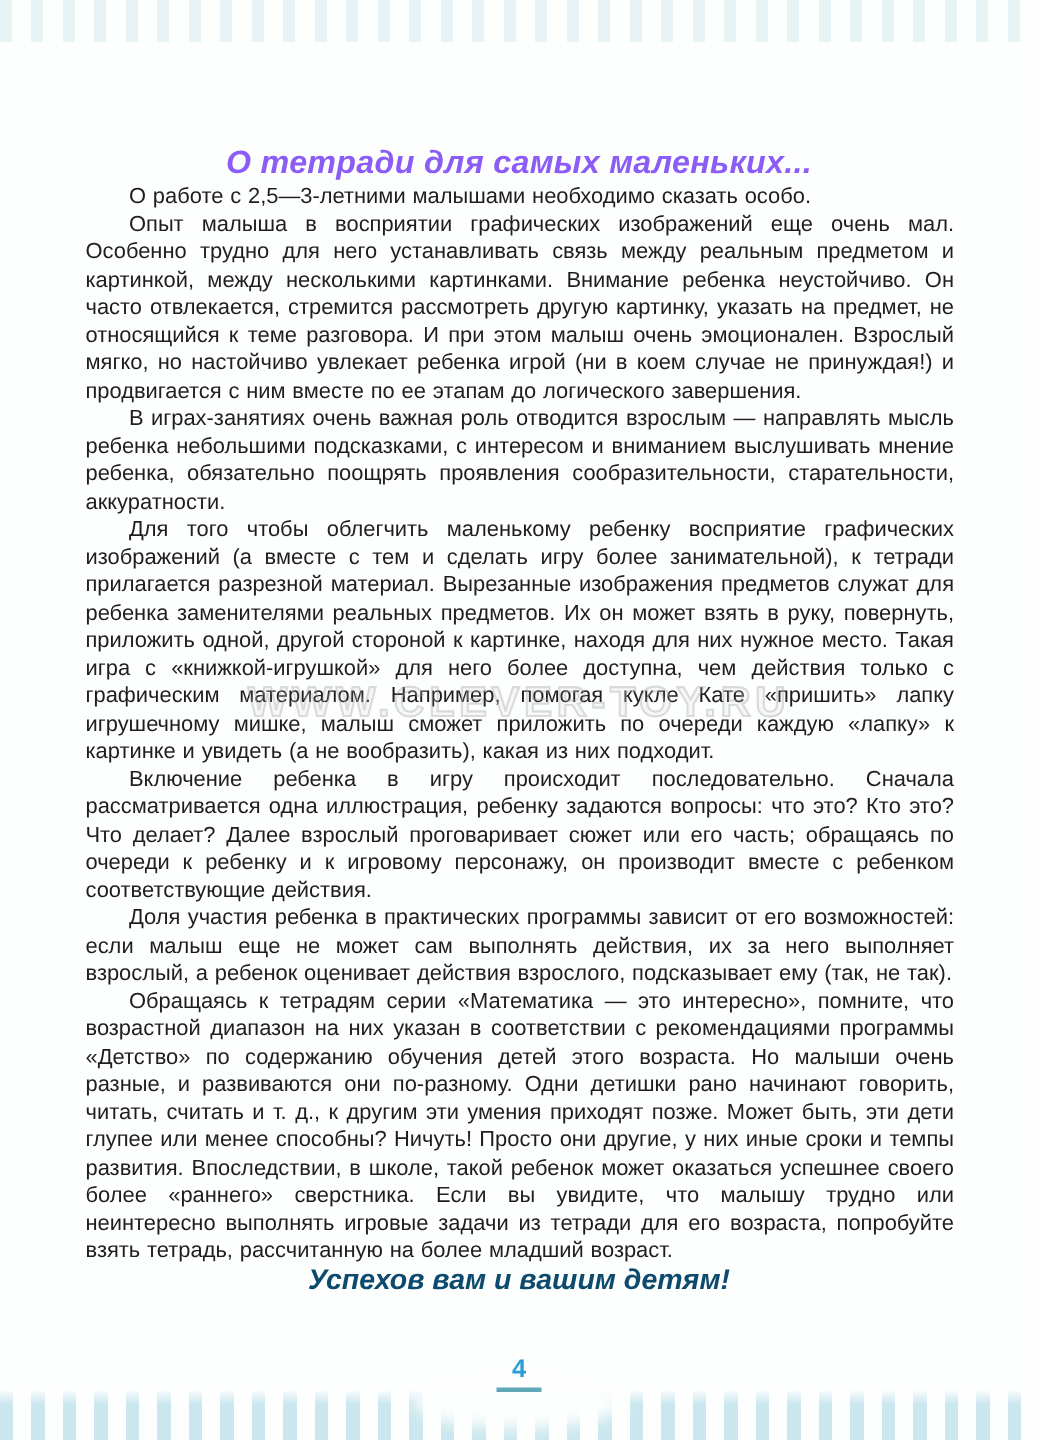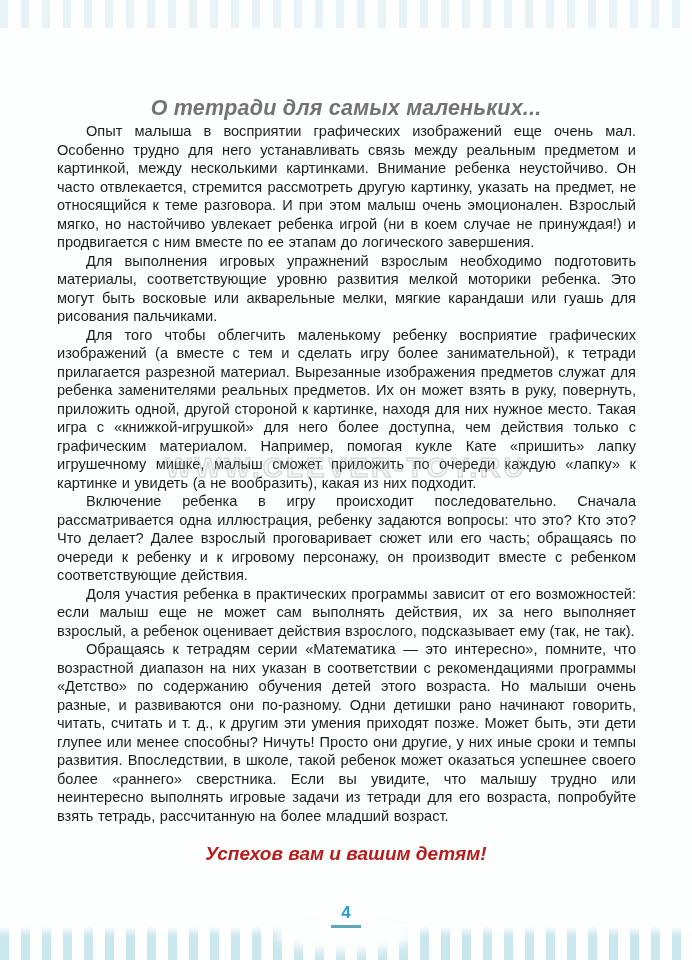--- a/index.html
+++ b/index.html
@@ -59,21 +59,21 @@
     background: #fdfefe;
     border-radius: 50%;
     filter: blur(5px);
   }
   .title {
     position: absolute;
     top: 82px;
     left: 0;
     width: 100%;
     text-align: center;
-    color: #737373;
+    color: #8b5cf6;
     font-size: 21.5px;
     font-weight: bold;
     font-style: italic;
     letter-spacing: 0.2px;
   }
   .body-text {
     position: absolute;
     top: 122px;
     left: 57px;
     width: 579px;
@@ -100,21 +100,21 @@
     -webkit-text-stroke: 1.4px rgba(165, 165, 165, 0.38);
     z-index: 3;
     pointer-events: none;
   }
   .closing {
     position: absolute;
     top: 843px;
     left: 0;
     width: 100%;
     text-align: center;
-    color: #b91c1c;
+    color: #0c4a6e;
     font-size: 19px;
     font-weight: bold;
     font-style: italic;
   }
   .page-number-wrap {
     position: absolute;
     top: 903px;
     left: 0;
     width: 100%;
     text-align: center;
@@ -136,22 +136,23 @@
 </head>
 <body>
 
 <div class="page">
 
   <div class="stripe-band top"></div>
 
   <h1 class="title">О тетради для самых маленьких...</h1>
 
   <div class="body-text">
+      <p>О работе с 2,5—3-летними малышами необходимо сказать особо.</p>
       <p>Опыт малыша в восприятии графических изображений еще очень мал. Особенно трудно для него устанавливать связь между реальным предметом и картинкой, между несколькими картинками. Внимание ребенка неустойчиво. Он часто отвлекается, стремится рассмотреть другую картинку, указать на предмет, не относящийся к теме разговора. И при этом малыш очень эмоционален. Взрослый мягко, но настойчиво увлекает ребенка игрой (ни в коем случае не принуждая!) и продвигается с ним вместе по ее этапам до логического завершения.</p>
-      <p>Для выполнения игровых упражнений взрослым необходимо подготовить материалы, соответствующие уровню развития мелкой моторики ребенка. Это могут быть восковые или акварельные мелки, мягкие карандаши или гуашь для рисования пальчиками.</p>
+      <p>В играх-занятиях очень важная роль отводится взрослым — направлять мысль ребенка небольшими подсказками, с интересом и вниманием выслушивать мнение ребенка, обязательно поощрять проявления сообразительности, старательности, аккуратности.</p>
       <p>Для того чтобы облегчить маленькому ребенку восприятие графических изображений (а вместе с тем и сделать игру более занимательной), к тетради прилагается разрезной материал. Вырезанные изображения предметов служат для ребенка заменителями реальных предметов. Их он может взять в руку, повернуть, приложить одной, другой стороной к картинке, находя для них нужное место. Такая игра с «книжкой-игрушкой» для него более доступна, чем действия только с графическим материалом. Например, помогая кукле Кате «пришить» лапку игрушечному мишке, малыш сможет приложить по очереди каждую «лапку» к картинке и увидеть (а не вообразить), какая из них подходит.</p>
       <p>Включение ребенка в игру происходит последовательно. Сначала рассматривается одна иллюстрация, ребенку задаются вопросы: что это? Кто это? Что делает? Далее взрослый проговаривает сюжет или его часть; обращаясь по очереди к ребенку и к игровому персонажу, он производит вместе с ребенком соответствующие действия.</p>
       <p>Доля участия ребенка в практических программы зависит от его возможностей: если малыш еще не может сам выполнять действия, их за него выполняет взрослый, а ребенок оценивает действия взрослого, подсказывает ему (так, не так).</p>
       <p>Обращаясь к тетрадям серии «Математика — это интересно», помните, что возрастной диапазон на них указан в соответствии с рекомендациями программы «Детство» по содержанию обучения детей этого возраста. Но малыши очень разные, и развиваются они по-разному. Одни детишки рано начинают говорить, читать, считать и т. д., к другим эти умения приходят позже. Может быть, эти дети глупее или менее способны? Ничуть! Просто они другие, у них иные сроки и темпы развития. Впоследствии, в школе, такой ребенок может оказаться успешнее своего более «раннего» сверстника. Если вы увидите, что малышу трудно или неинтересно выполнять игровые задачи из тетради для его возраста, попробуйте взять тетрадь, рассчитанную на более младший возраст.</p>
     </div>
 
   <div class="watermark">WWW.CLEVER-TOY.RU</div>
 
   <div class="closing">Успехов вам и вашим детям!</div>
 

